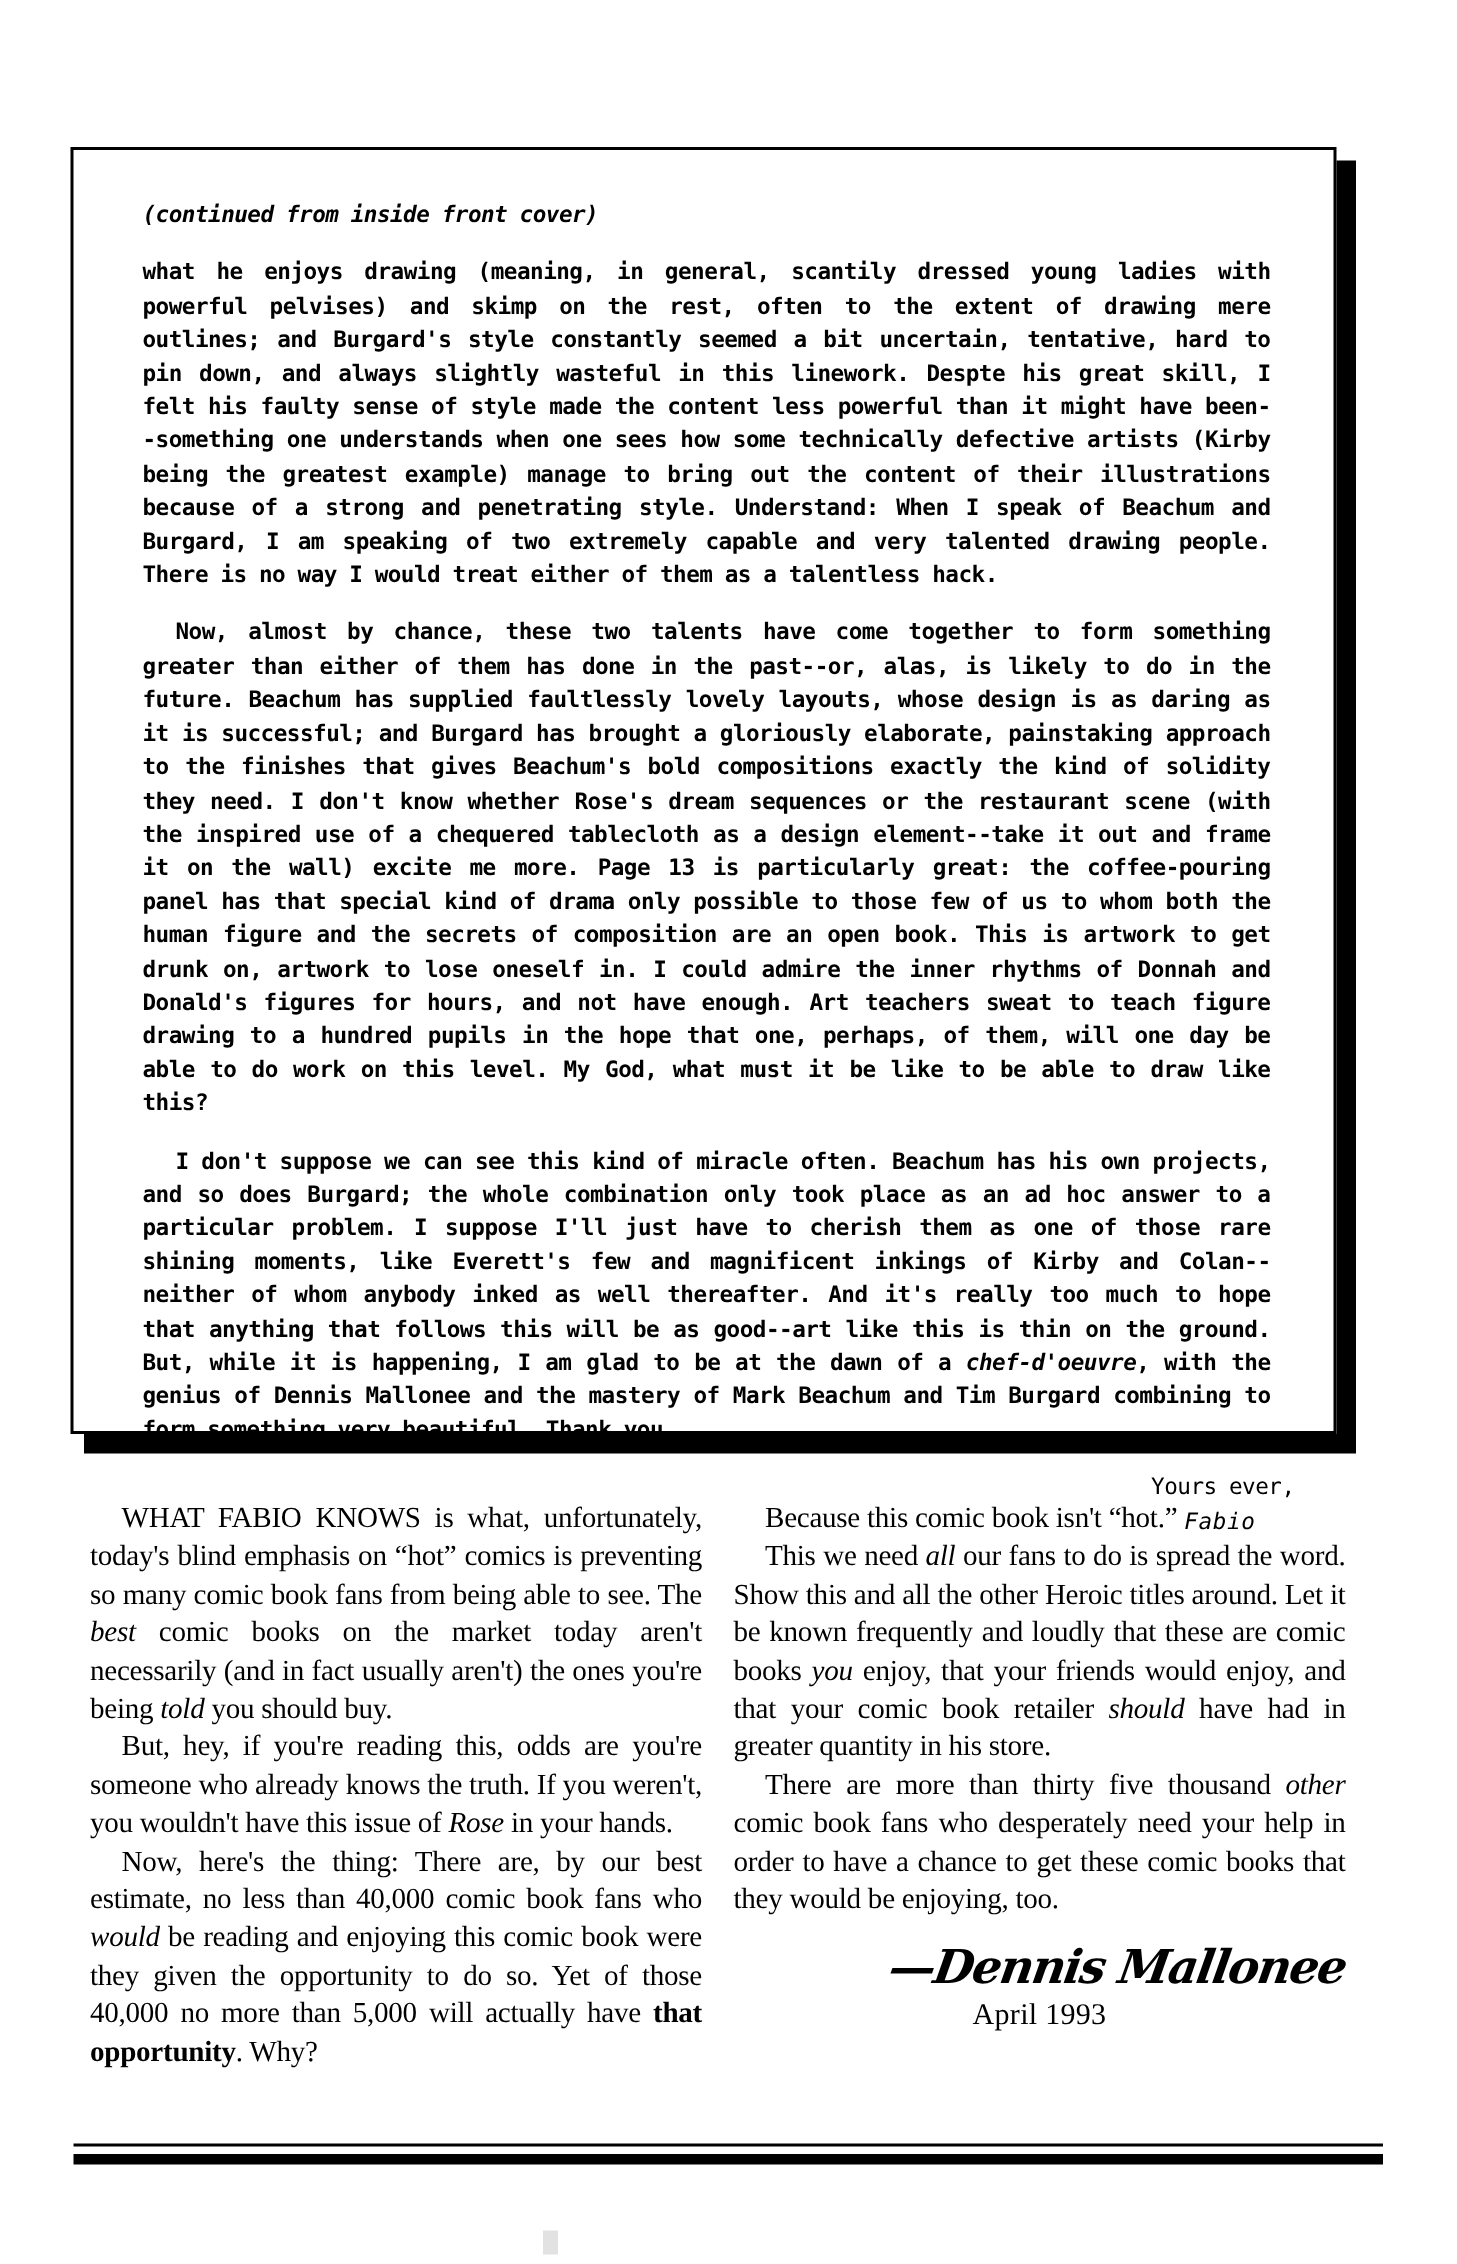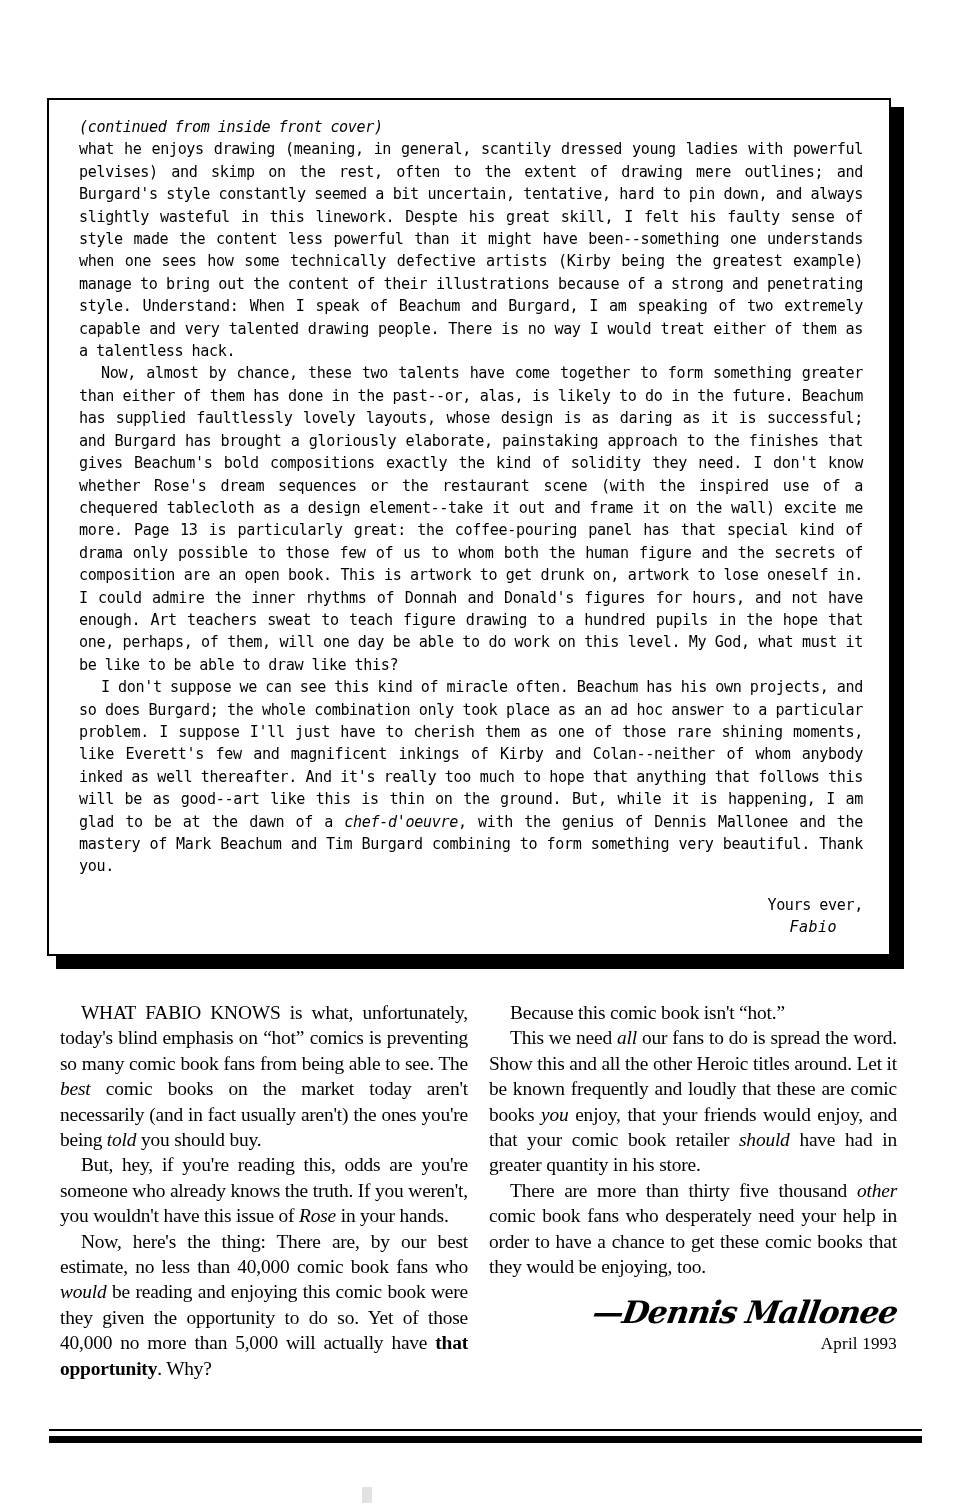--- a/index.html
+++ b/index.html
@@ -51,22 +51,23 @@
     text-align: justify;
     letter-spacing: -0.35px;
     word-spacing: -0.5px;
   }
   .letter-head {
     font-style: italic;
     margin: 0 0 6px 0;
     text-align: left;
   }
   .letter-body p {
-    margin: 0;
+    margin: 16px;
     text-indent: 0;
+    font-weight: bold;
   }
   .letter-body p.ind {
     text-indent: 22px;
   }
   .signoff {
     text-align: right;
     margin-top: 16px;
   }
   .signoff .name {
     font-style: italic;
@@ -112,24 +113,25 @@
     font-weight: bold;
     font-size: 31px;
     line-height: 34px;
     letter-spacing: -1.2px;
     transform: skewX(-9deg);
     transform-origin: right center;
     white-space: nowrap;
   }
   #sig-date {
     display: block;
-    font-size: 17px;
+    font-size: 20px;
     line-height: 25px;
     margin-top: 2px;
     letter-spacing: 0.2px;
+    text-align: center;
   }
 
   
   #rule-thin {
     position: absolute;
     left: 49px;
     top: 1429px;
     width: 873px;
     height: 2px;
     background: #000000;

